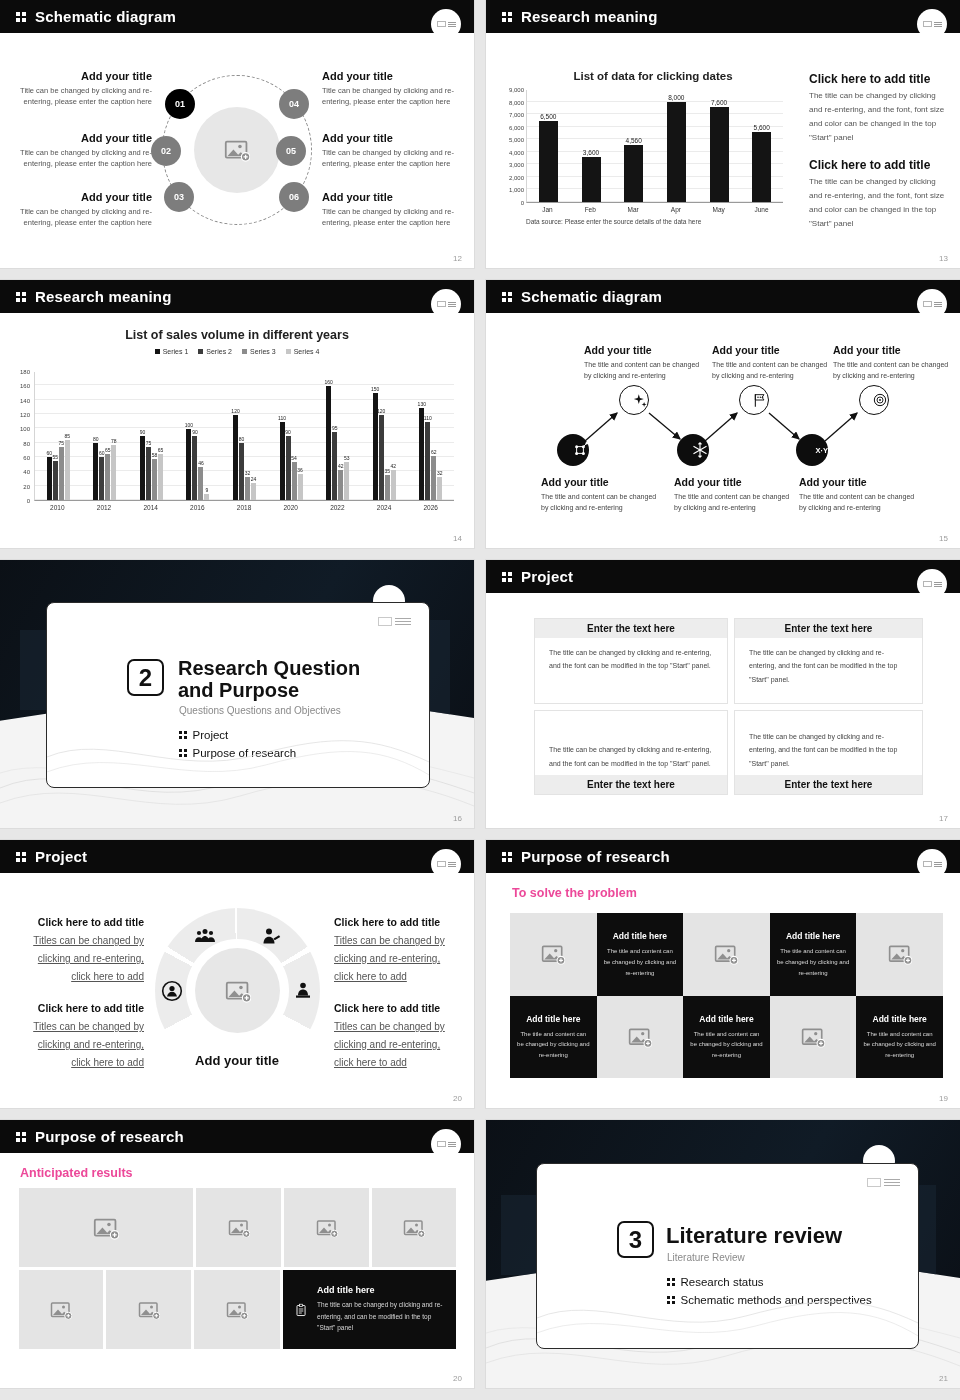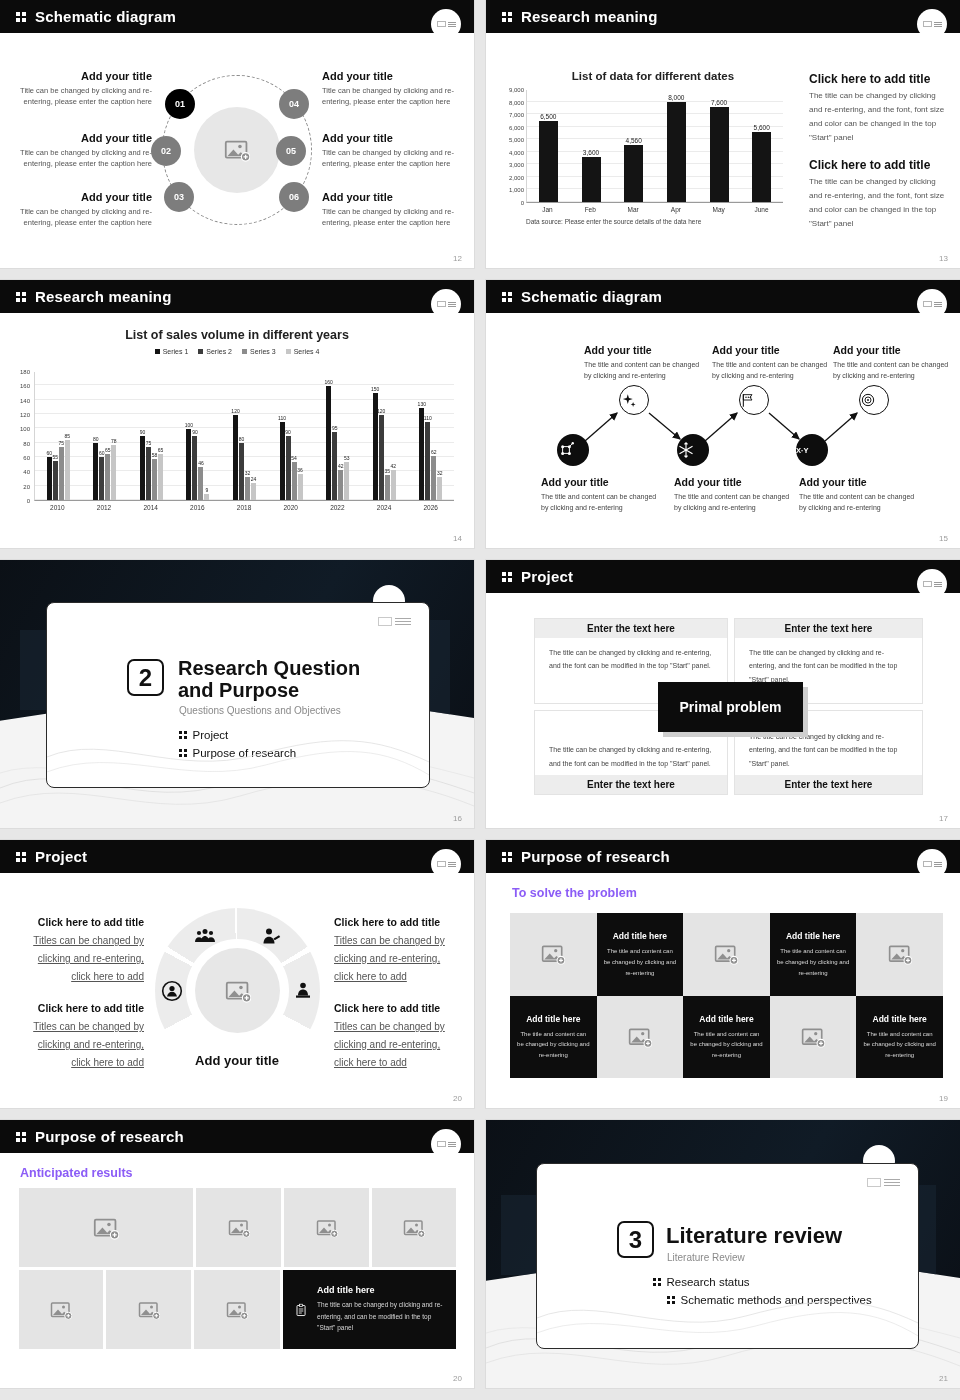--- a/index.html
+++ b/index.html
@@ -52,21 +52,21 @@
   #sales-plot .group { flex:1; display:flex; align-items:flex-end; justify-content:center; gap:1px; height:100%; }
   #sales-plot .mbar { width:5px; position:relative; }
   #sales-plot .mlab { position:absolute; bottom:100%; left:50%; transform:translateX(-50%); font-size:5px; color:#222; white-space:nowrap; margin-bottom:1px; }
   .legend { position:absolute; display:flex; gap:10px; justify-content:center; font-size:7px; color:#333; align-items:center; }
   .legend .sw { display:inline-block; width:5px; height:5px; margin-right:3px; }
 
   
   .s15-block { position:absolute; width:120px; }
   .s15-block h4 { font-size:10.5px; font-weight:bold; margin-bottom:3px; color:#111; }
   .s15-block p { font-size:7px; color:#444; line-height:1.6; }
-  .fcirc { position:absolute; border-radius:50%; display:flex; align-items:center; justify-content:flex-start; }
+  .fcirc { position:absolute; border-radius:50%; display:flex; align-items:center; justify-content:flex-end; }
   .fcirc.blk { width:32px; height:32px; background:#0d0d0d; }
   .fcirc.wht { width:30px; height:30px; background:#fff; border:1.5px solid #111; }
   .fcirc .xy { color:#fff; font-size:7.5px; font-weight:bold; }
 
   
   .dark-slide { background:#f4f4f4; }
   .dark-bg { position:absolute; inset:0; height:100%; background:linear-gradient(120deg,#0b1016 0%,#101b26 55%,#0a0e14 100%); clip-path:polygon(0 0,100% 0,100% 59%,52% 46%,0 60%); }
   .dark-bg .bld { position:absolute; background:#1a2736; opacity:.5; }
   .wave-svg { position:absolute; left:0; bottom:0; width:100%; height:110px; }
   .sec-card { position:absolute; left:46px; top:42px; width:384px; height:186px; background:#fff; border:1px solid #2a2a2a; border-radius:8px; z-index:2; }
@@ -94,21 +94,21 @@
   .s18-block h4 { font-size:10.5px; font-weight:bold; color:#111; margin-bottom:4px; }
   .s18-block p { font-size:10px; color:#555; line-height:1.8;text-decoration:underline; }
   .s18-ring { position:absolute; left:155px; top:68px; width:165px; height:165px; border-radius:50%;
     background:conic-gradient(#ececec 2deg 58deg,#fff 58deg 62deg,#ececec 62deg 118deg,#fff 118deg 242deg,#ececec 242deg 298deg,#fff 298deg 302deg,#ececec 302deg 358deg,#fff 358deg 2deg); }
   .s18-ring-hole { position:absolute; left:186px; top:99px; width:103px; height:103px; background:#fff; border-radius:50%; }
   .s18-core { position:absolute; left:195px; top:108px; width:85px; height:85px; background:#e7e7e7; border-radius:50%; display:flex; align-items:center; justify-content:center; }
   .s18-ico { position:absolute; width:24px; height:24px; }
   .s18-caption { position:absolute; left:157px; top:213px; width:160px; text-align:center; font-size:13px; font-weight:bold; color:#111; }
 
   
-  .s19-sub, .s20-sub { position:absolute; font-size:12.5px; font-weight:bold; color:#8b5cf6; }
+  .s19-sub, .s20-sub { position:absolute; font-size:12.5px; font-weight:bold; color:#ec4899; }
   .s19-grid { position:absolute; left:24px; top:73px; width:433px; height:165px; display:grid; grid-template-columns:repeat(5,1fr); grid-template-rows:1fr 1fr; }
   .tile-gray { background:#e4e4e4; display:flex; align-items:center; justify-content:center; }
   .tile-black { background:#0d0d0d; color:#fff; padding:18px 7px 0 7px; text-align:center; }
   .tile-black h5 { font-size:8.5px; font-weight:bold; margin-bottom:5px; }
   .tile-black p { font-size:6px; color:#d8d8d8; line-height:1.8; }
 
   
   .s20-tile { position:absolute; background:#e4e4e4; display:flex; align-items:center; justify-content:center; }
   .s20-black { position:absolute; background:#0d0d0d; display:flex; align-items:center; gap:10px; padding:0 10px 0 12px; }
   .s20-black h5 { font-size:9px; font-weight:bold; color:#fff; margin-bottom:4px; }
@@ -207,21 +207,21 @@
     </div>
     <div class="logo-circle">
         <span class="lrect"></span>
         <span class="llines">
           <i></i>
           <i></i>
           <i></i>
         </span>
       </div>
 
-    <div class="chart-title" style="left:36px;top:70px;width:262px;font-size:11.5px">List of data for different dates</div>
+    <div class="chart-title" style="left:36px;top:70px;width:262px;font-size:11.5px">List of data for clicking dates</div>
     <div class="yaxis" id="dates-yaxis" style="left:12px;top:90px;width:26px;height:113px">
         <div style="top: -3px;">9,000</div>
         <div style="top: 9.55556px;">8,000</div>
         <div style="top: 22.1111px;">7,000</div>
         <div style="top: 34.6667px;">6,000</div>
         <div style="top: 47.2222px;">5,000</div>
         <div style="top: 59.7778px;">4,000</div>
         <div style="top: 72.3333px;">3,000</div>
         <div style="top: 84.8889px;">2,000</div>
         <div style="top: 97.4444px;">1,000</div>
@@ -632,21 +632,20 @@
       <div class="s17-body">The title can be changed by clicking and re-entering, and the font can be modified in the top "Start" panel.</div>
     </div>
     <div class="s17-card" style="left:48px;top:150px;width:194px;height:85px">
       <div class="s17-body bot">The title can be changed by clicking and re-entering, and the font can be modified in the top "Start" panel.</div>
       <div class="s17-strip bot">Enter the text here</div>
     </div>
     <div class="s17-card" style="left:248px;top:150px;width:189px;height:85px">
       <div class="s17-body bot">The title can be changed by clicking and re-entering, and the font can be modified in the top "Start" panel.</div>
       <div class="s17-strip bot">Enter the text here</div>
     </div>
-    <div class="s17-center">Primal problem</div>
     <div class="pagenum">17</div>
   </div>
 
   <div class="slide c0 r3">
     <div class="s-header">
       <span class="grid-ico">
           <i></i>
           <i></i>
           <i></i>
           <i></i>
@@ -874,21 +873,21 @@
           <span class="lrect"></span>
           <span class="llines">
             <i></i>
             <i></i>
             <i></i>
           </span>
         </div>
       <div class="numbox" style="left:80px;top:57px">3</div>
       <div class="sec-title" style="left:129px;top:60px;font-size:22px">Literature review</div>
       <div class="sec-sub" style="left:130px;top:88px">Literature Review</div>
-      <div class="sec-bullet" style="left:116px;top:112px">
+      <div class="sec-bullet" style="left:130px;top:112px">
         <span class="mini-grid">
             <i></i>
             <i></i>
             <i></i>
             <i></i>
           </span>
         <span>Research status</span>
       </div>
       <div class="sec-bullet" style="left:130px;top:130px">
         <span class="mini-grid">

